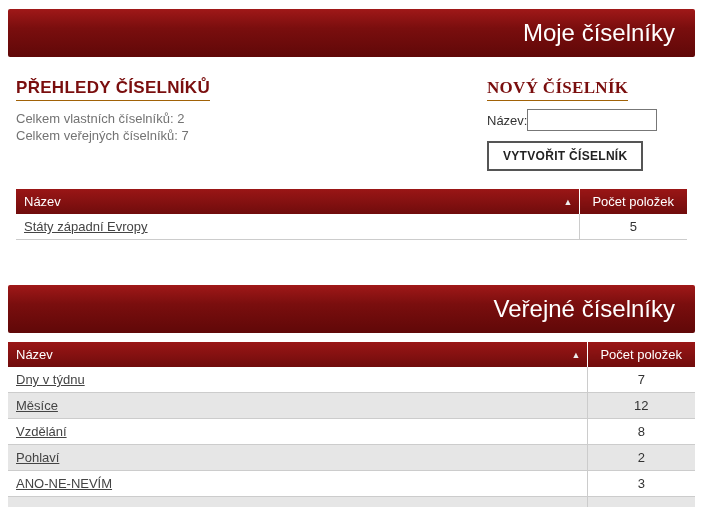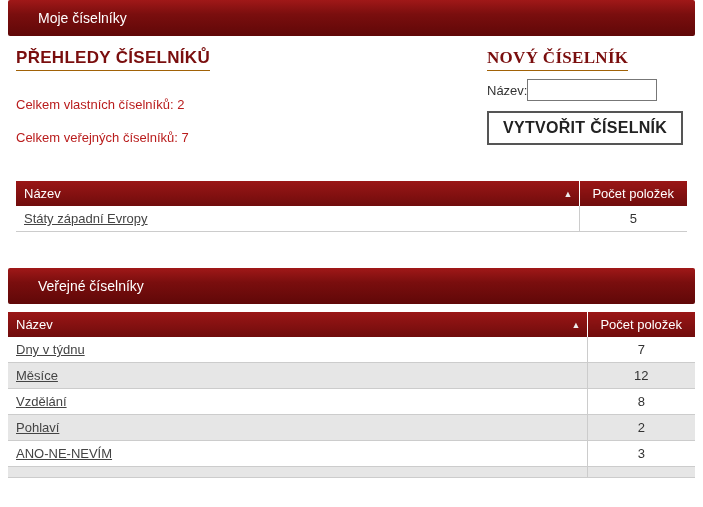--- a/index.html
+++ b/index.html
@@ -8,24 +8,25 @@
     padding: 0;
     font-family: Arial, Helvetica, sans-serif;
     background: #ffffff;
     font-size: 13px;
     color: #333;
     width: 703px;
   }
   .panel-title {
     background: linear-gradient(to bottom, #a01818 0%, #7a0e0e 40%, #600808 100%);
     color: #fff;
-    font-size: 14px;
+    font-size: 24px;
     padding: 10px 20px 10px 30px;
-    margin: 0 8px;
+    margin: 9px 8px;
     border-radius: 2px;
+    text-align: right;
   }
   .section {
     padding: 12px 8px 8px 8px;
   }
   .columns {
     display: flex;
     gap: 20px;
     padding: 0 8px;
   }
   .col-left { flex: 1; }
@@ -35,35 +36,35 @@
     font-weight: bold;
     font-size: 17px;
     letter-spacing: 0.3px;
     border-bottom: 1px solid #a16207;
     padding-bottom: 2px;
     margin-bottom: 8px;
     display: inline-block;
     min-width: 180px;
   }
   .col-right .sub-heading { min-width: 140px; font-family: Liberation Serif, serif; }
-  .stat-line { margin: 18px 0; font-size: 13px; color: #b91c1c; }
+  .stat-line { margin: 2px 0; font-size: 13px; color: #737373; }
   .form-row { display: flex; align-items: center; margin-bottom: 10px; }
   .form-row label { font-size: 13px; }
   .form-row input[type="text"] {
     border: 1px solid #777;
     height: 22px;
     width: 130px;
     padding: 1px 3px;
     font-size: 13px;
   }
   .btn {
     border: 2px solid #555;
     background: #fff;
     font-weight: bold;
-    font-size: 16px;
+    font-size: 12px;
     padding: 6px 14px;
     cursor: pointer;
     letter-spacing: 0.3px;
     color: #222;
   }
   .data-table {
     width: calc(100% - 16px);
     margin: 18px 8px 0 8px;
     border-collapse: collapse;
     font-size: 13px;

